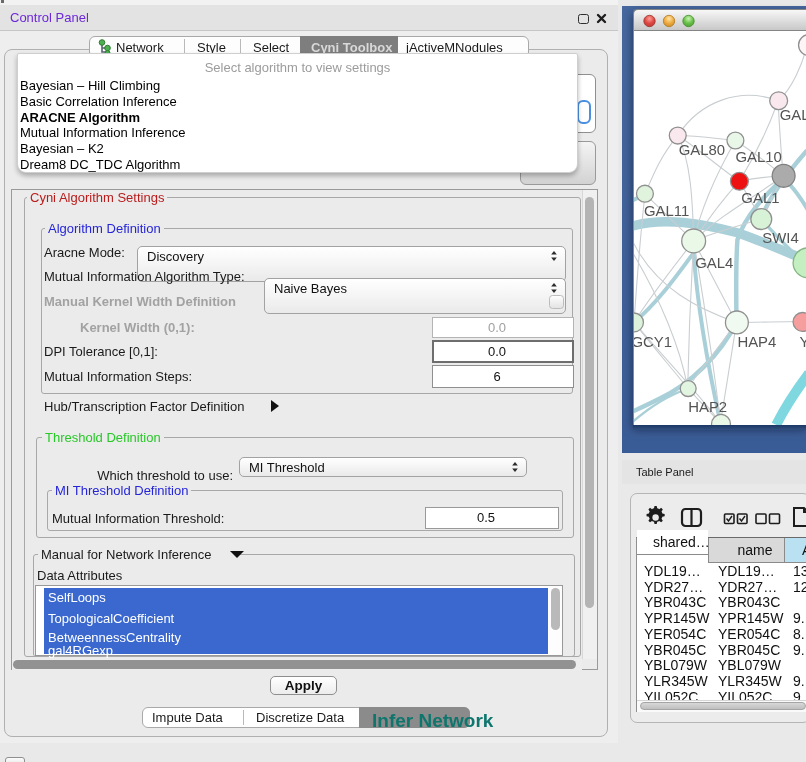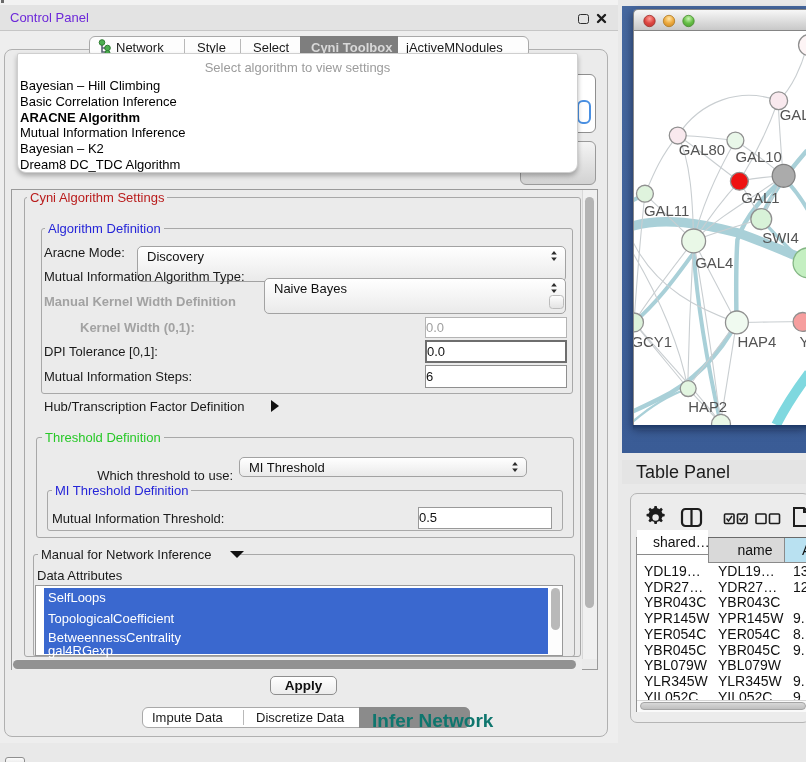--- a/index.html
+++ b/index.html
@@ -3,21 +3,21 @@
 <meta charset="utf-8">
 <style>
 * { margin:0; padding:0; box-sizing:border-box; }
 html,body { width:806px; height:762px; overflow:hidden; }
 body { font-family:"Liberation Sans", sans-serif; background:#e9e9e9; position:relative; }
 .abs { position:absolute; }
 .lbl { font-size:13px; font-weight:normal; color:#1a1a1a; white-space:nowrap; }
 .glbl { font-size:13px; font-weight:bold; color:#a2a2a2; white-space:nowrap; }
 .gbox { position:absolute; border:1px solid #a8a8a8; border-radius:3px; }
 .gtitle { position:absolute; background:#ebebeb; padding:0 3px; font-size:13px; white-space:nowrap; }
-.field { position:absolute; background:#fff; font-size:13px; text-align:left; padding-right:12px; color:#111; }
+.field { position:absolute; background:#fff; font-size:13px; text-align:center; padding-right:12px; color:#111;margin-left:7px; }
 .combo { position:absolute; border:1px solid #a2a2a2; border-radius:5px; background:linear-gradient(#ffffff,#eaeaea); font-size:13px; color:#111; }
 .combo .ct { position:absolute; left:9px; top:2px; white-space:nowrap; }
 .combo svg { position:absolute; right:7px; top:3px; }
 </style>
 </head>
 <body>
 
 <div class="abs" style="left:0;top:0;width:618px;height:5px;background:#f2f2f2;"></div>
 <div class="abs" style="left:1px;top:0;width:3px;height:3px;background:#6a6a6a;"></div>
 <div class="abs" style="left:0;top:5px;width:618px;height:26px;background:#e3e3e3;border-bottom:1px solid #c6c6c6;"></div>
@@ -238,21 +238,21 @@
 <text x="762" y="243.5">SWI4</text>
 <text x="694.5" y="268.5">GAL4</text>
 <text x="630.5" y="347.5">GCY1</text>
 <text x="737" y="347.5">HAP4</text>
 <text x="799.5" y="347.5">Y</text>
 <text x="687.5" y="413.5">HAP2</text>
 </g>
 </svg>
 
 <div class="abs" style="left:622px;top:460px;width:184px;height:24px;background:#e4e4e4;"></div>
-<div class="abs" style="left:636px;top:460px;height:24px;line-height:24px;font-size:18px;color:#1b1b1b;">Table Panel</div>
+<div class="abs" style="left:636px;top:460px;height:24px;line-height:24px;font-size:11px;color:#1b1b1b;">Table Panel</div>
 <div class="abs" style="left:630px;top:493px;width:180px;height:230px;background:#ececec;border:1px solid #b5b5b5;border-radius:7px;"></div>
 
 <svg class="abs" style="left:630px;top:493px;" width="176" height="46" viewBox="0 0 176 46">
 <g>
 <path d="M24.5 13 l2.2 0 l0.5 2.3 a6.5 6.5 0 0 1 2 0.85 l2-1.3 l1.6 1.6 l-1.3 2 a6.5 6.5 0 0 1 0.85 2 l2.3 0.5 l0 2.2 l-2.3 0.5 a6.5 6.5 0 0 1 -0.85 2 l1.3 2 l-1.6 1.6 l-2-1.3 a6.5 6.5 0 0 1 -2 0.85 l-0.5 2.3 l-2.2 0 l-0.5-2.3 a6.5 6.5 0 0 1 -2-0.85 l-2 1.3 l-1.6-1.6 l1.3-2 a6.5 6.5 0 0 1 -0.85-2 l-2.3-0.5 l0-2.2 l2.3-0.5 a6.5 6.5 0 0 1 0.85-2 l-1.3-2 l1.6-1.6 l2 1.3 a6.5 6.5 0 0 1 2-0.85 Z" fill="#1d1d1d"></path>
 <circle cx="25.6" cy="24.5" r="3.2" fill="#ececec"></circle>
 </g>
 <rect x="52" y="16" width="19" height="17" rx="3.5" fill="none" stroke="#1d1d1d" stroke-width="2.2"></rect>
 <line x1="61.5" y1="16" x2="61.5" y2="33" stroke="#1d1d1d" stroke-width="2.2"></line>
 <g fill="none" stroke="#1d1d1d" stroke-width="1.6">

